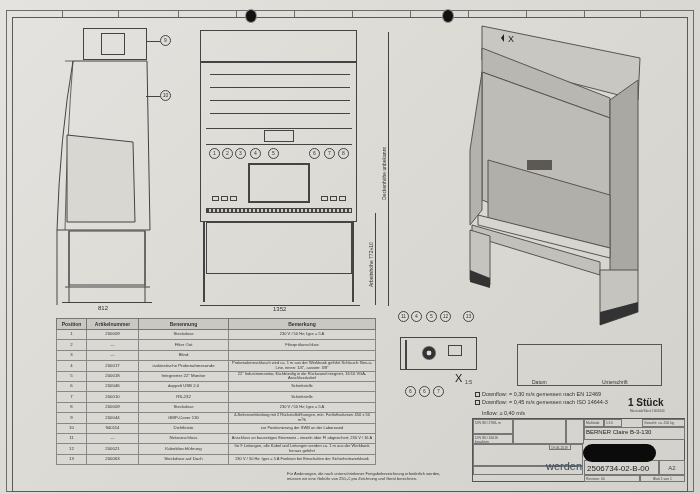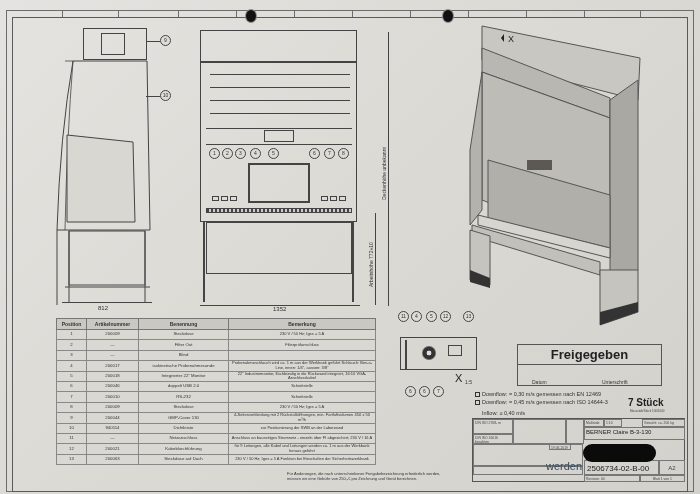--- a/index.html
+++ b/index.html
@@ -288,30 +288,29 @@
       <tr>
           <td>13</td>
           <td>200063</td>
           <td>Steckdose auf Dach</td>
           <td class="rem">230 V / 50 Hz; Iges = 5 A Funktion bei Einschalten der Sicherheitswerkbank</td>
         </tr>
     </tbody>
   </table>
 
   <div class="freigabe">
-    <div class="title">Freigegeben</div>
     <div class="lbl" style="left:14px;">Datum</div>
     <div class="lbl" style="left:84px;">Unterschrift</div>
   </div>
 
   <div class="flow" style="left:475px; top:391px;"><span class="chk"></span><span>Downflow:  = 0,30 m/s gemessen nach EN 12469</span></div>
   <div class="flow" style="left:475px; top:399px;"><span class="chk"></span><span>Downflow:  = 0,45 m/s gemessen nach ISO 14644-3</span></div>
   <div class="flow" style="left:482px; top:410px;">Inflow:  ≥ 0,40 m/s</div>
 
-  <div class="qty">7 Stück</div>
+  <div class="qty">1 Stück</div>
   <div class="qty-sub">Massstab/Stück 100/1000</div>
 
   <div class="tb" style="left:472px; top:418px; width:213px; height:64px;"></div>
   <div class="tb-cell" style="left:473px; top:419px; width:40px; height:15px;">DIN ISO 2768- m</div>
   <div class="tb-cell" style="left:473px; top:434px; width:40px; height:10px;">DIN ISO 16016 beachten</div>
   <div class="tb-cell" style="left:513px; top:419px; width:53px; height:25px;"></div>
   <div class="tb-cell" style="left:566px; top:419px; width:18px; height:25px;"></div>
   <div class="tb-cell" style="left:584px; top:419px; width:20px; height:8px;">Maßstab:</div>
   <div class="tb-cell" style="left:604px; top:419px; width:18px; height:8px;">1:10</div>
   <div class="tb-cell" style="left:642px; top:419px; width:43px; height:8px;">Gewicht: ca. 200 kg</div>

